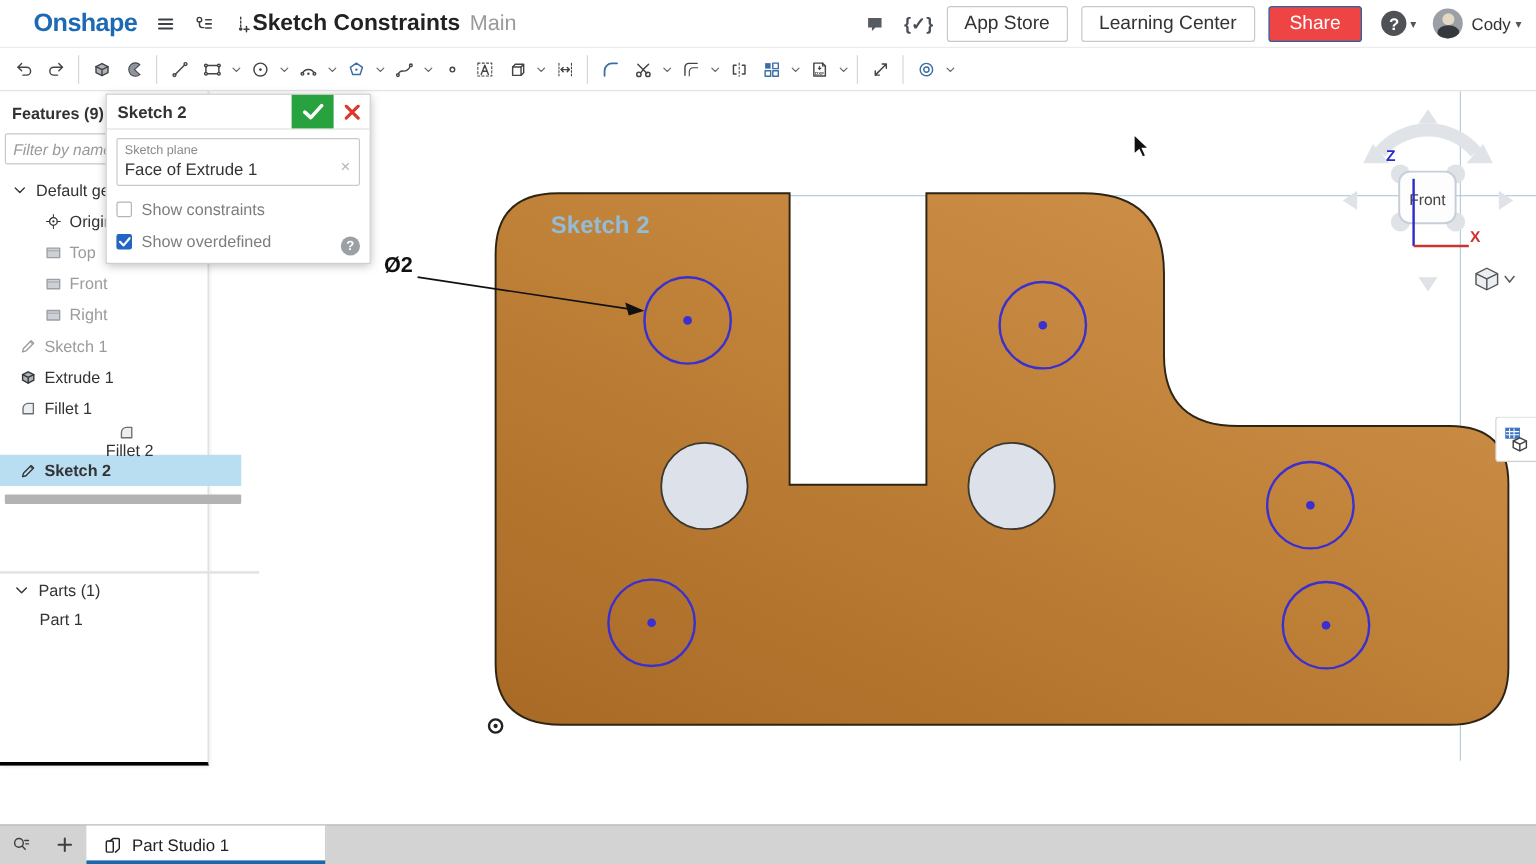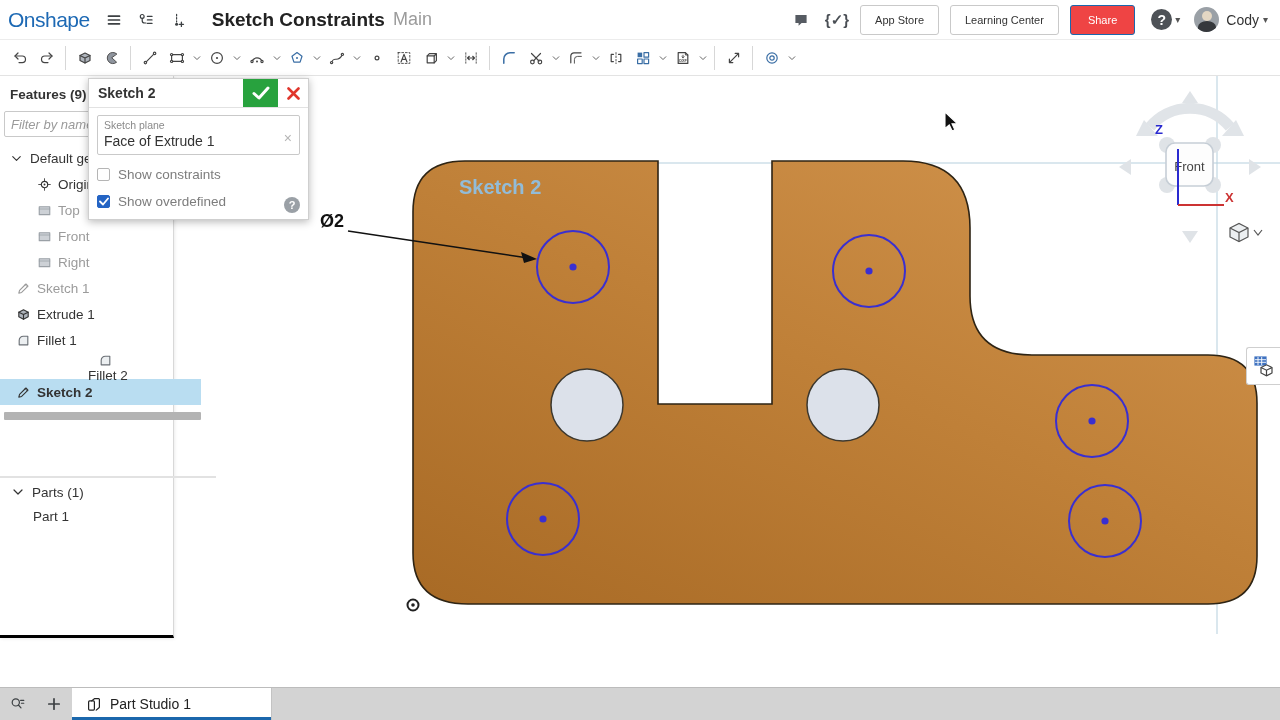--- a/index.html
+++ b/index.html
@@ -7,27 +7,27 @@
     font-family:"Liberation Sans", sans-serif; }
   #stage { position:relative; width:1280px; height:720px; }
   svg text { font-family:"Liberation Sans", sans-serif; }
 
   
   #canvas-svg { position:absolute; left:0; top:0; z-index:1; }
 
   
   #header { position:absolute; left:0; top:0; width:1280px; height:40px; background:#fff;
     z-index:6; display:flex; align-items:center; border-bottom:1px solid #ececec; }
-  .logo { color:#1d69b4; font-size:21px; font-weight:normal; letter-spacing:-0.5px; margin-left:8px; }
+  .logo { color:#1d69b4; font-size:21px; font-weight:bold; letter-spacing:-0.5px; margin-left:28px; }
   .hicon { color:#3c4043; margin-left:16px; display:flex; align-items:center; }
-  .doc-title { font-size:19px; font-weight:bold; color:#222; margin-left:26px; }
+  .doc-title { font-size:19px; font-weight:bold; color:#222; }
   .doc-ws { font-size:18px; color:#9b9b9b; margin-left:8px; }
   #header .spacer { flex:1; }
   .hbtn { height:30px; border:1px solid #c9c9c9; border-radius:3px; background:#fff;
-    font-size:11px; color:#333; padding:0 14px; margin-left:11px; display:flex; align-items:center; }
+    font-size:16px; color:#333; padding:0 14px; margin-left:11px; display:flex; align-items:center; }
   .hbtn.primary { background:#ef4444; border-color:#1b67ac; color:#fff; padding:0 17px; }
   .help-circle { width:21px; height:21px; border-radius:50%; background:#4e5257; color:#fff;
     font-size:14px; font-weight:bold; display:flex; align-items:center; justify-content:center; margin-left:16px; }
   .caret { color:#555; font-size:10px; margin-left:3px; }
   .avatar { width:25px; height:25px; border-radius:50%; margin-left:14px; position:relative;
     background:#9aa0a6; overflow:hidden; }
   .avatar::before { content:""; position:absolute; left:7.5px; top:4px; width:10px; height:10px;
     border-radius:50%; background:#e4d7c3; }
   .avatar::after { content:""; position:absolute; left:3.5px; top:14px; width:18px; height:12px;
     border-radius:50% 50% 0 0; background:#35383c; }

